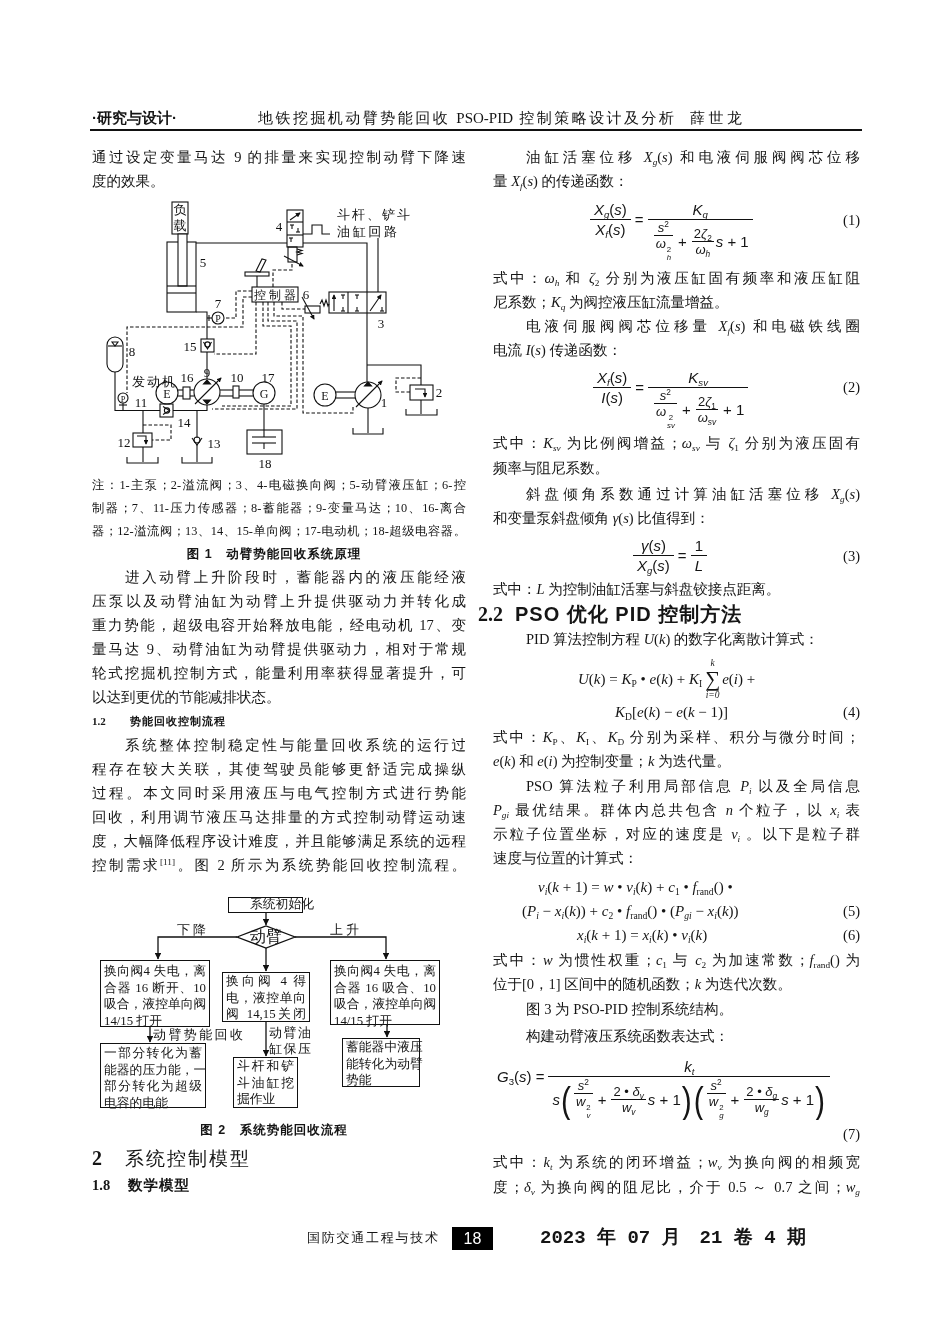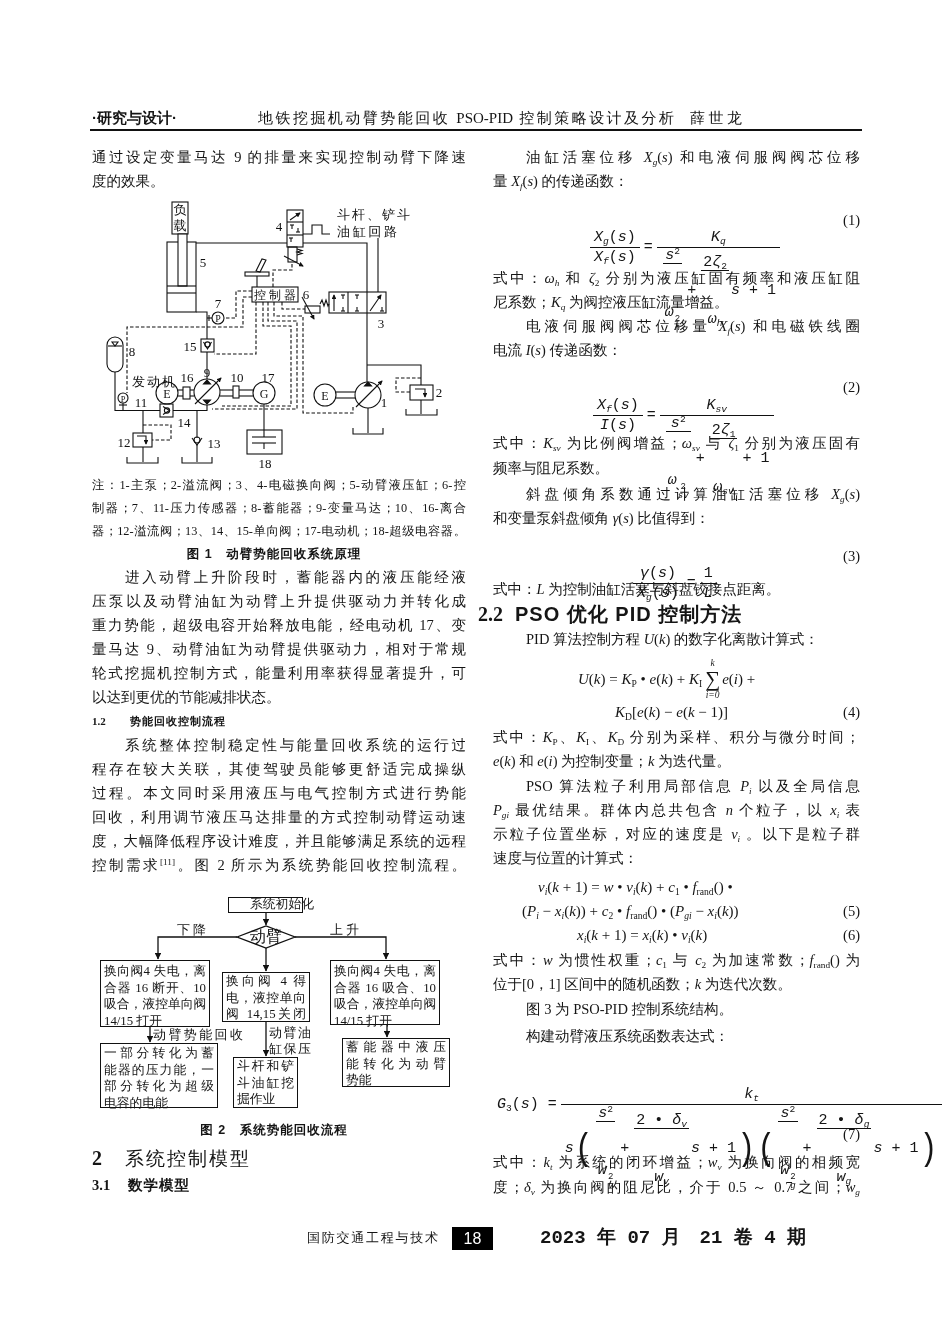--- a/index.html
+++ b/index.html
@@ -19,27 +19,27 @@
 .cap{position:absolute;font-family:"Liberation Sans","DejaVu Sans",sans-serif;font-weight:bold;font-size:12.5px;height:20px;line-height:20px;text-align:center;letter-spacing:1px;white-space:nowrap;}
 .hd{position:absolute;height:22px;line-height:22px;font-weight:bold;white-space:nowrap;}
 .hd .num{display:inline-block;font-family:"Liberation Serif",serif;}
 .hd .ttl{font-family:"Liberation Sans","DejaVu Sans",sans-serif;letter-spacing:1px;}
 .hdr{position:absolute;top:108px;height:20px;line-height:20px;font-size:15px;}
 .hdr-tag{left:92px;font-family:"Liberation Sans","DejaVu Sans",sans-serif;font-weight:bold;}
 .hdr-title{left:258px;width:416px;text-align:justify;text-align-last:justify;}
 .hdr-author{left:690px;width:52px;text-align:justify;text-align-last:justify;}
 .rule{position:absolute;left:90px;top:129px;width:772px;height:2px;background:#111;}
 
-.eq{position:absolute;display:flex;align-items:flex-start;font-size:15px;white-space:nowrap;font-family:Liberation Mono, monospace;margin-top:28px;}
+.eq{position:absolute;display:flex;align-items:flex-start;font-size:15px;white-space:nowrap;font-family:Liberation Sans, sans-serif;}
 .eq .op{height:40px;line-height:38px;padding:0 4px;}
 .frac{display:inline-flex;flex-direction:column;align-items:stretch;}
 .frac>.n{line-height:18px;height:19px;border-bottom:1px solid #111;padding:0 4px;text-align:center;}
 .frac>.d{line-height:18px;padding:1px 4px 0;text-align:center;}
 .frac>.d.row{display:flex;align-items:center;justify-content:center;}
-.frac.sm{font-size:15px;margin:0 2px;gap:41px;}
+.frac.sm{font-size:13px;margin:0 2px;}
 .frac.sm>.n{line-height:14px;height:15px;padding:0 2px;}
 .frac.sm>.d{line-height:14px;padding:1px 2px 0;}
 .pad{padding:0 3px;}
 .eql{position:absolute;font-size:15px;height:20px;line-height:20px;white-space:nowrap;}
 .eq4l1{position:absolute;display:flex;align-items:center;height:42px;font-size:15px;white-space:nowrap;}
 .bigop{display:inline-flex;flex-direction:column;align-items:center;margin:0 2px 0 3px;line-height:1;}
 .bigop .lim{font-size:9.5px;font-style:italic;line-height:10px;}
 .bigop .bop{font-size:21px;line-height:22px;}
 .bp{display:inline-block;font-size:30px;line-height:36px;transform:scaleY(1.25);padding:0 1px;}
 .eqnum{position:absolute;left:826px;width:34px;height:20px;line-height:20px;font-size:14.5px;text-align:right;}
@@ -350,44 +350,44 @@
   <div class="fl">换向阀4 失电，离</div>
   <div class="fl">合器 16 吸合、10</div>
   <div class="fl">吸合，液控单向阀</div>
   <div class="fl last">14/15 打开</div>
 </div>
 
 <div class="flbl" style="left:153px;top:1027px;width:90px;text-align:justify;text-align-last:justify">动臂势能回收</div>
 <div class="flbl" style="left:269px;top:1025px;width:42px;text-align:justify;text-align-last:justify">动臂油</div>
 <div class="flbl" style="left:269px;top:1041px;width:42px;text-align:justify;text-align-last:justify">缸保压</div>
 
-<div class="fbox" style="left:100px;top:1043px;width:118px;height:65px;padding-top:1px">
+<div class="fbox" style="left:100px;top:1043px;width:106px;height:65px;padding-top:1px">
   <div class="fl">一部分转化为蓄</div>
   <div class="fl">能器的压力能，一</div>
   <div class="fl">部分转化为超级</div>
   <div class="fl last">电容的电能</div>
 </div>
 <div class="fbox" style="left:233px;top:1057px;width:65px;height:51px;padding-top:0">
   <div class="fl">斗杆和铲</div>
   <div class="fl">斗油缸挖</div>
   <div class="fl last">掘作业</div>
 </div>
-<div class="fbox" style="left:342px;top:1038px;width:108px;height:49px;padding-top:0">
+<div class="fbox" style="left:342px;top:1038px;width:78px;height:49px;padding-top:0">
   <div class="fl">蓄能器中液压</div>
   <div class="fl">能转化为动臂</div>
   <div class="fl last">势能</div>
 </div>
 
 <div class="cap" style="left:92px;width:364px;top:1120px">图 2　系统势能回收流程</div>
 
 <div class="hd" style="left:92px;top:1145px;height:26px;line-height:26px;font-size:19px;font-weight:normal">
   <span class="num" style="width:33px;font-weight:bold;font-size:20px">2</span><span class="ttl" style="letter-spacing:2px">系统控制模型</span>
 </div>
 <div class="hd" style="left:92px;top:1174px;font-size:14.5px">
-  <span class="num" style="width:36px">3.1</span><span class="ttl">数学模型</span>
+  <span class="num" style="width:36px">1.8</span><span class="ttl">数学模型</span>
 </div>
 
 <div class="ln R j ind" style="top:147px">油缸活塞位移 <span class="i">X</span><span class="i sub">g</span>(<span class="i">s</span>) 和电液伺服阀阀芯位移</div>
 <div class="ln R" style="top:171px">量 <span class="i">X</span><span class="i sub">f</span>(<span class="i">s</span>) 的传递函数：</div>
 
 <div class="eq" style="left:590px;top:201px">
   <span class="frac">
       <span class="n"><span class="i">X</span><span class="i sub">g</span>(<span class="i">s</span>)</span>
       <span class="d"><span class="i">X</span><span class="i sub">f</span>(<span class="i">s</span>)</span>
     </span>

